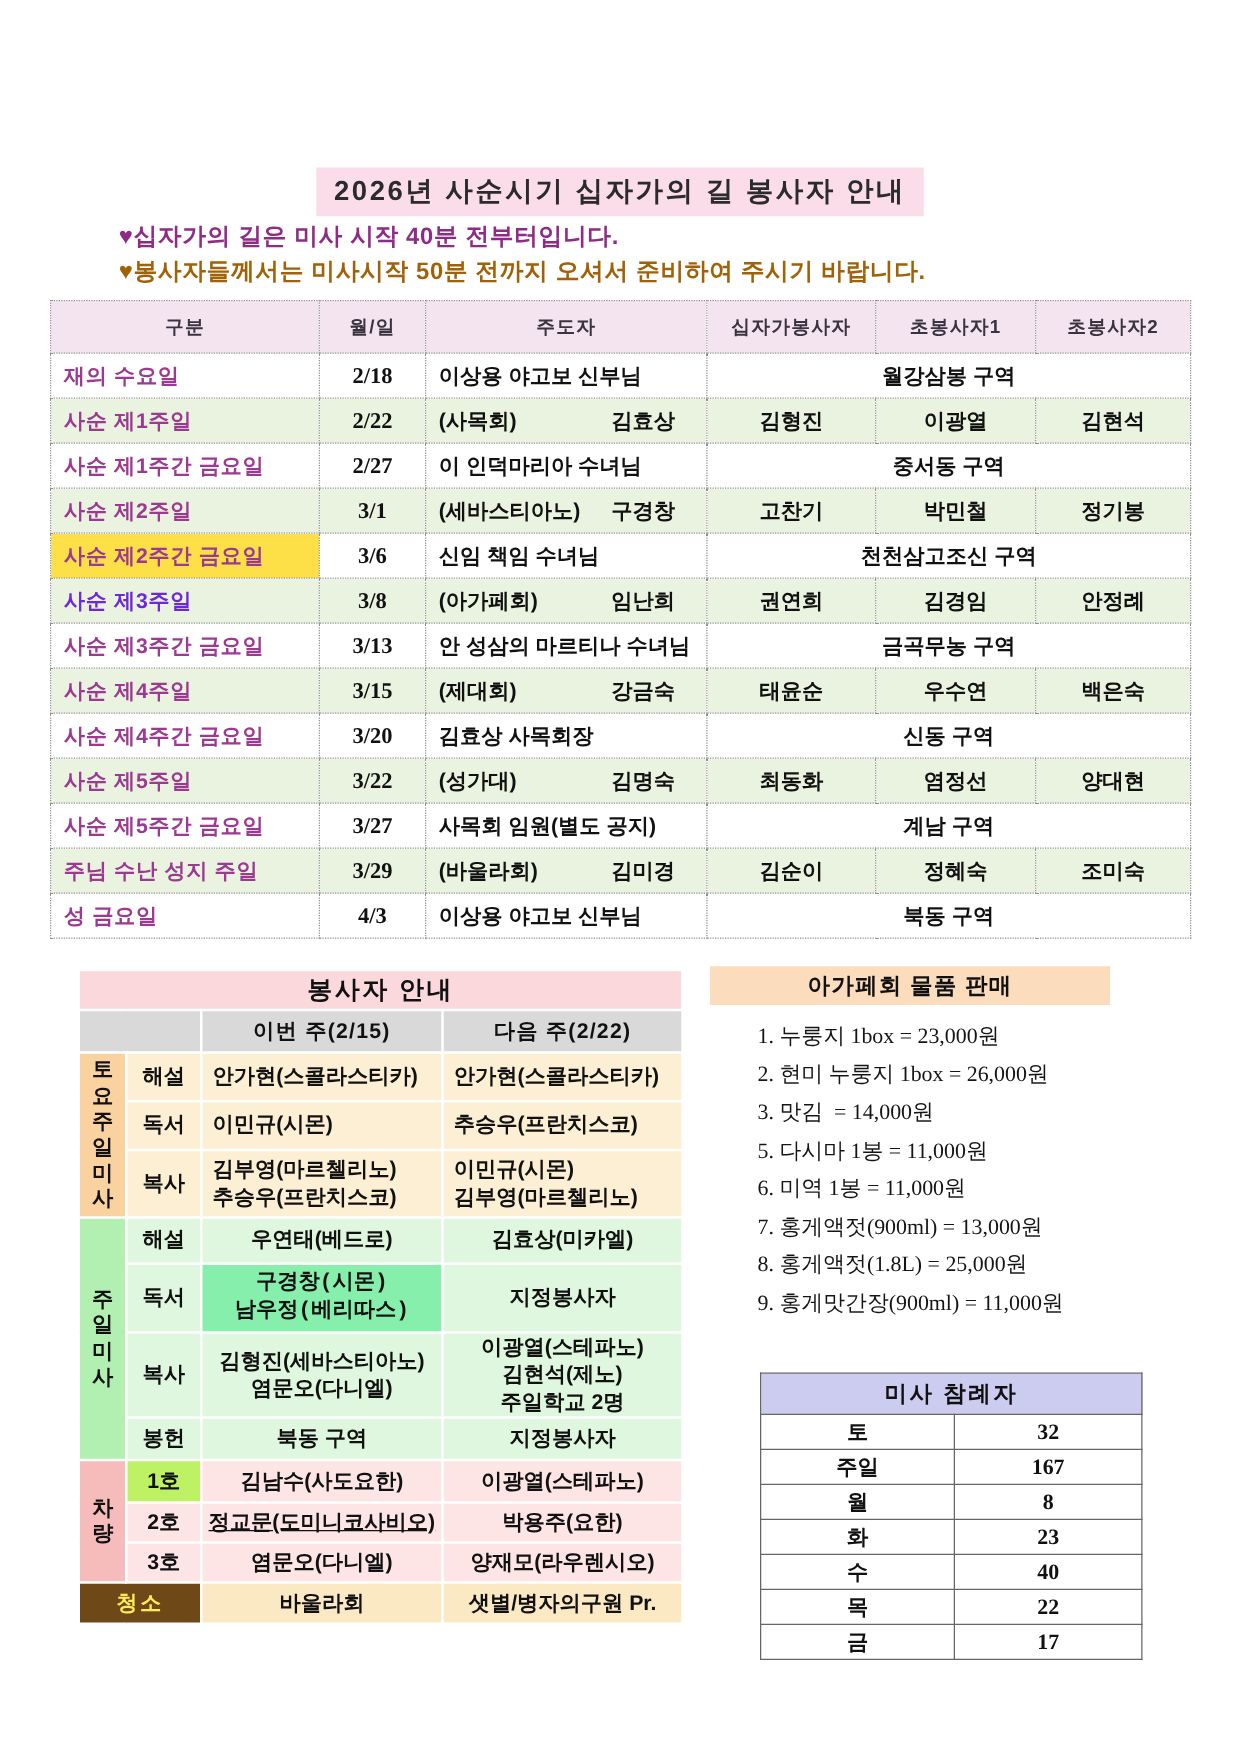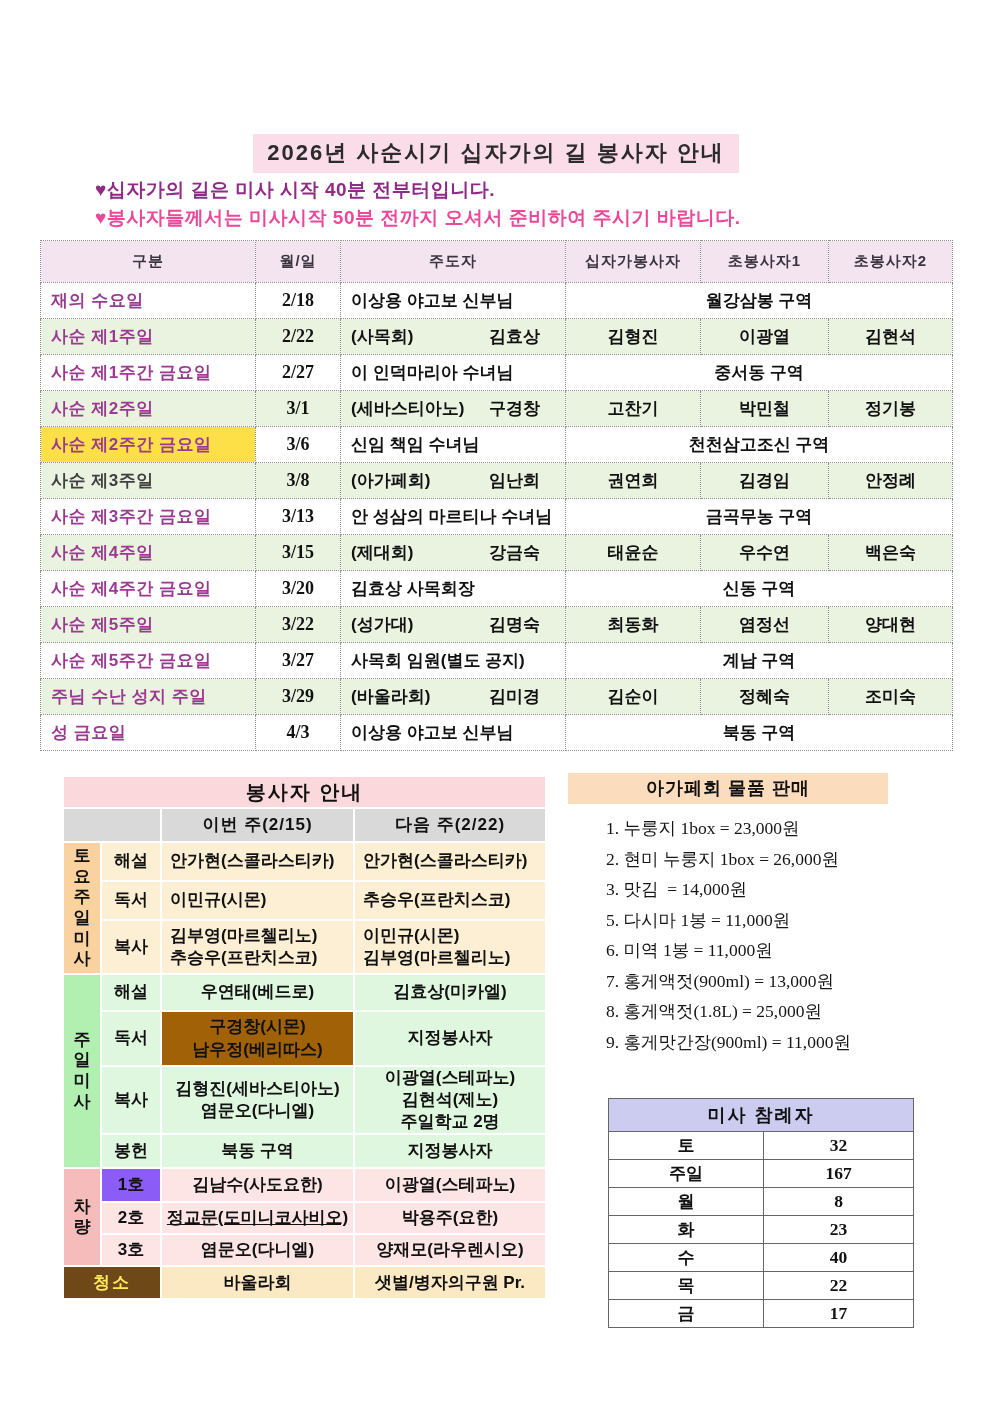--- a/index.html
+++ b/index.html
@@ -57,21 +57,21 @@
 </style>
 </head>
 <body>
 
 <div class="title-band">
   <span class="page-title" id="page-title" style="background: rgb(250, 221, 233);">2026년 사순시기 십자가의 길 봉사자 안내</span>
 </div>
 
 <div class="notices" id="notices">
     <div class="notice-line" style="color: rgb(143, 43, 135);">♥십자가의 길은 미사 시작 40분 전부터입니다.</div>
-    <div class="notice-line" style="color: #ec4899;">♥봉사자들께서는 미사시작 50분 전까지 오셔서 준비하여 주시기 바랍니다.</div>
+    <div class="notice-line" style="color: #a16207;">♥봉사자들께서는 미사시작 50분 전까지 오셔서 준비하여 주시기 바랍니다.</div>
   </div>
 
 <table class="schedule">
   <colgroup>
     <col style="width:215px">
       <col style="width:85px">
       <col style="width:225px">
     <col style="width:135px">
       <col style="width:128px">
       <col style="width:124px">
@@ -125,21 +125,21 @@
         <td style="background: rgb(234, 242, 224);">박민철</td>
         <td style="background: rgb(234, 242, 224);">정기봉</td>
       </tr>
       <tr>
         <td class="cat" style="color: rgb(156, 58, 146); background: #fde047;">사순 제2주간 금요일</td>
         <td class="date" style="background: rgb(255, 255, 255);">3/6</td>
         <td class="leader" style="background: rgb(255, 255, 255);">신임 책임 수녀님</td>
         <td colspan="3" style="background: rgb(255, 255, 255);">천천삼고조신 구역</td>
       </tr>
       <tr>
-        <td class="cat" style="color: #404040; background: rgb(234, 242, 224);">사순 제3주일</td>
+        <td class="cat" style="color: #6d28d9; background: rgb(234, 242, 224);">사순 제3주일</td>
         <td class="date" style="background: rgb(234, 242, 224);">3/8</td>
         <td class="leader" style="background: rgb(234, 242, 224);">
           <div class="leader-split">
             <span>(아가페회)</span>
             <span>임난희</span>
           </div>
         </td>
         <td style="background: rgb(234, 242, 224);">권연희</td>
         <td style="background: rgb(234, 242, 224);">김경임</td>
         <td style="background: rgb(234, 242, 224);">안정례</td>
@@ -273,21 +273,21 @@
         <td style="background: rgb(223, 247, 222); height: 35px;">해설</td>
         <td style="background: rgb(223, 247, 222);">
           <div>우연태(베드로)</div>
         </td>
         <td style="background: rgb(223, 247, 222);">
           <div>김효상(미카엘)</div>
         </td>
       </tr>
       <tr>
         <td style="background: rgb(223, 247, 222); height: 53px;">독서</td>
-        <td style="background: #a16207;">
+        <td style="background: #86efac; font-family: Liberation Mono, monospace;">
           <div>구경창(시몬)</div>
           <div>남우정(베리따스)</div>
         </td>
         <td style="background: rgb(223, 247, 222);">
           <div>지정봉사자</div>
         </td>
       </tr>
       <tr>
         <td style="background: rgb(223, 247, 222); height: 66px;">복사</td>
         <td style="background: rgb(223, 247, 222);">
@@ -307,21 +307,21 @@
         </td>
         <td style="background: rgb(223, 247, 222);">
           <div>지정봉사자</div>
         </td>
       </tr>
       <tr>
         <td rowspan="3" class="vlabel" style="background: rgb(246, 188, 188);">
           <span>차</span>
           <span>량</span>
         </td>
-        <td style="background: #8b5cf6; height: 32px;">1호</td>
+        <td style="background: #bef264; height: 32px;">1호</td>
         <td style="background: rgb(253, 229, 229);">
           <div>김남수(사도요한)</div>
         </td>
         <td style="background: rgb(253, 229, 229);">
           <div>이광열(스테파노)</div>
         </td>
       </tr>
       <tr>
         <td style="background: rgb(253, 229, 229); height: 30px;">2호</td>
         <td style="background: rgb(253, 229, 229); text-decoration: underline;">

